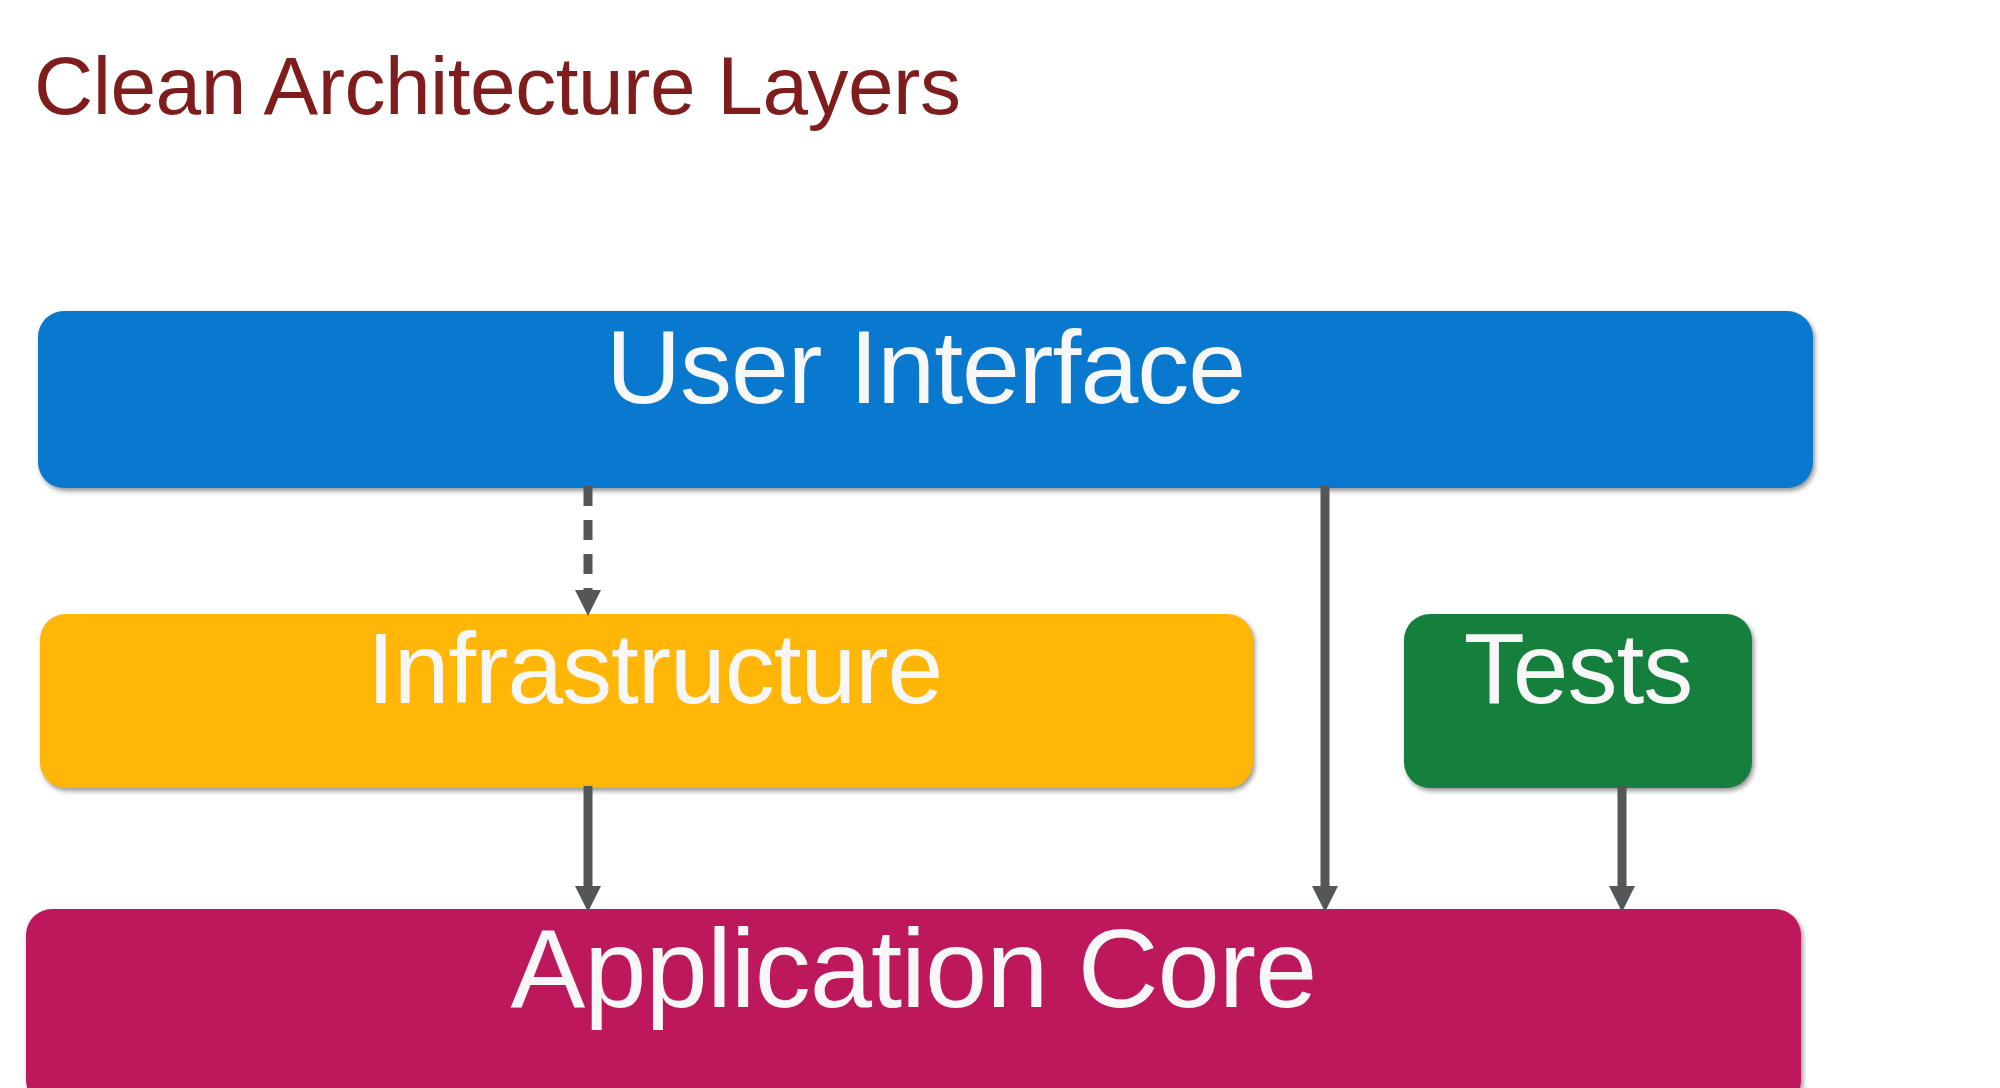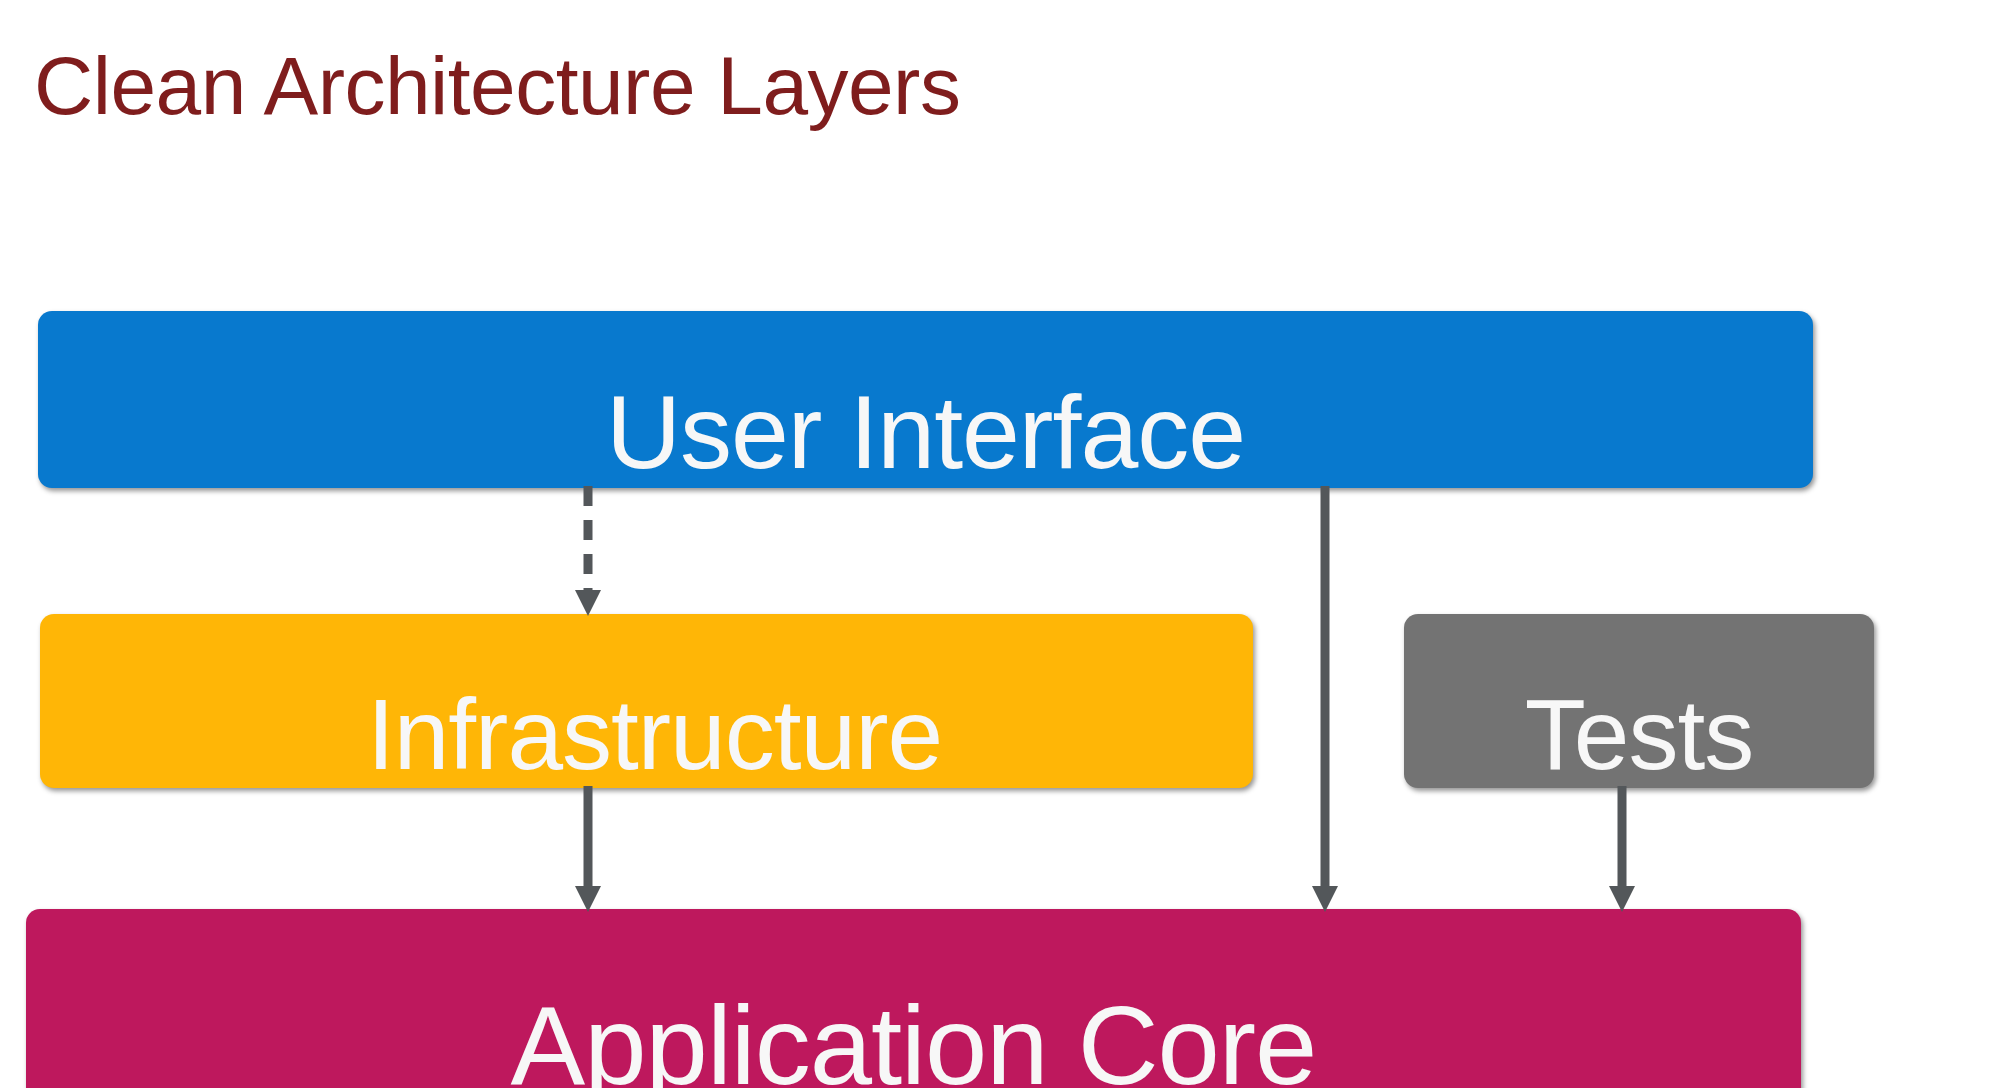--- a/index.html
+++ b/index.html
@@ -63,24 +63,24 @@
     font-size: 21px;
     line-height: 27px;
     font-weight: 400;
     color: #404040;
     white-space: nowrap;
   }
 
   
   .layer-box {
     position: absolute;
-    border-radius: 14px;
+    border-radius: 26px;
     box-shadow: 2px 3px 5px rgba(0,0,0,0.42);
     display: flex;
-    align-items: flex-end;
+    align-items: flex-start;
     justify-content: center;
     box-sizing: border-box;
   }
   .layer-label {
     font-weight: 300;
     color: #f7f7f7;
     white-space: nowrap;
     letter-spacing: -1px;
   }
 
@@ -99,23 +99,23 @@
     width: 1213px;
     height: 174px;
     background: #ffb606;
     padding-left: 16px;
   }
   #box-infrastructure .layer-label { font-size: 100px; line-height: 108px; }
 
   #box-tests {
     left: 1404px;
     top: 614px;
-    width: 470px;
+    width: 348px;
     height: 174px;
-    background: #737373;
+    background: #15803d;
   }
   #box-tests .layer-label { font-size: 100px; line-height: 108px; }
 
   #box-core {
     left: 26px;
     top: 909px;
     width: 1775px;
     height: 197px;
     background: #be185d;
   }

